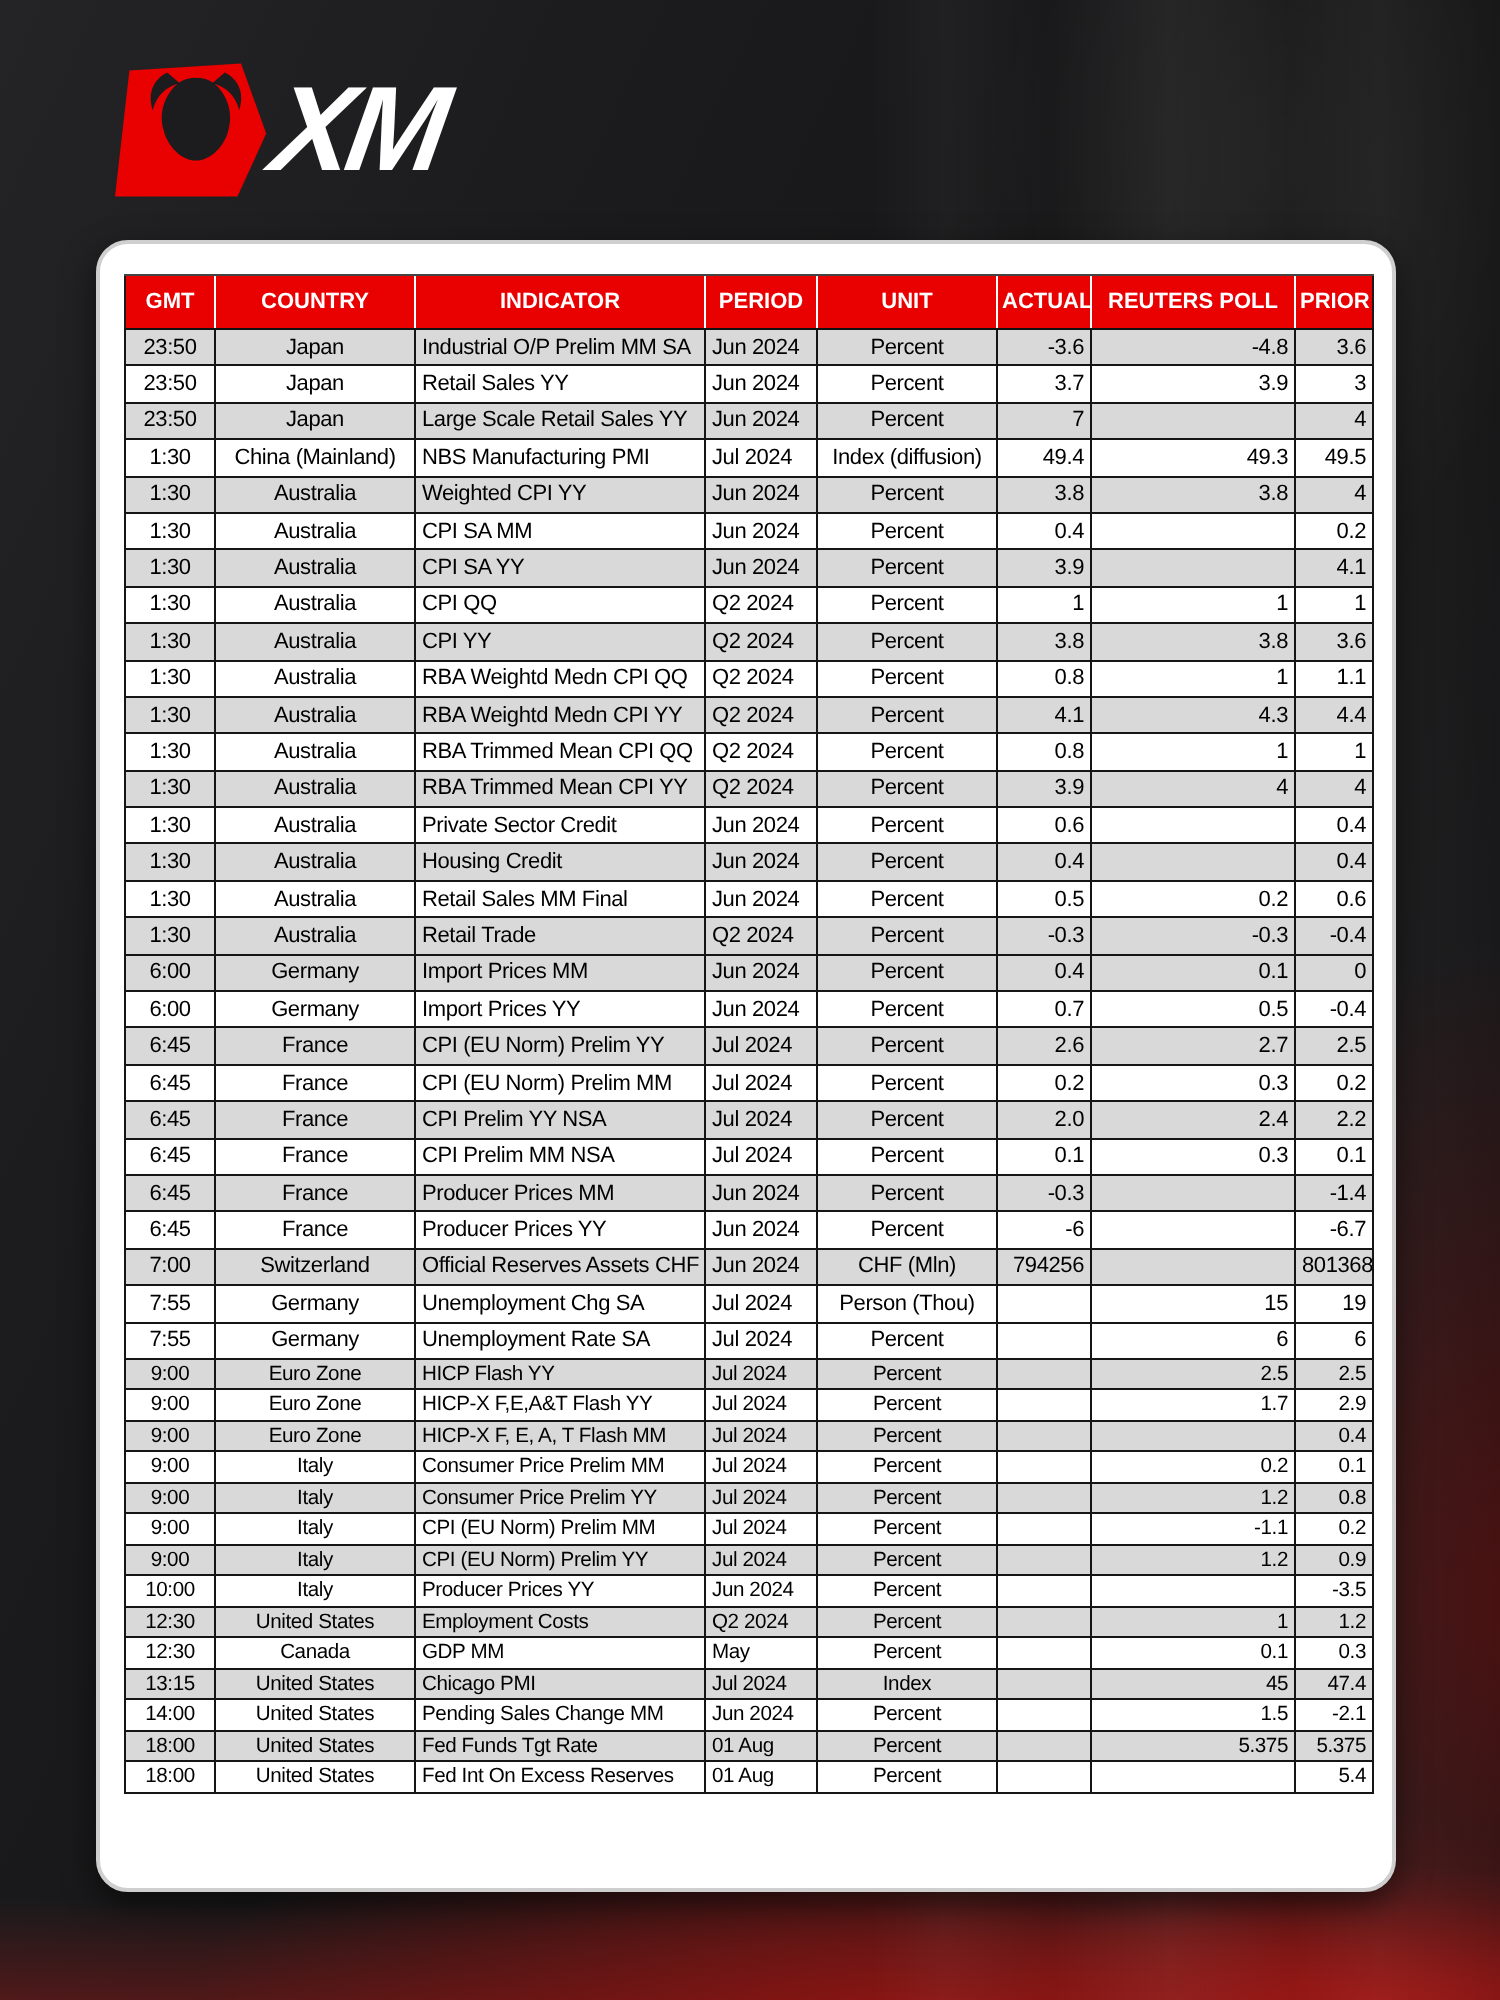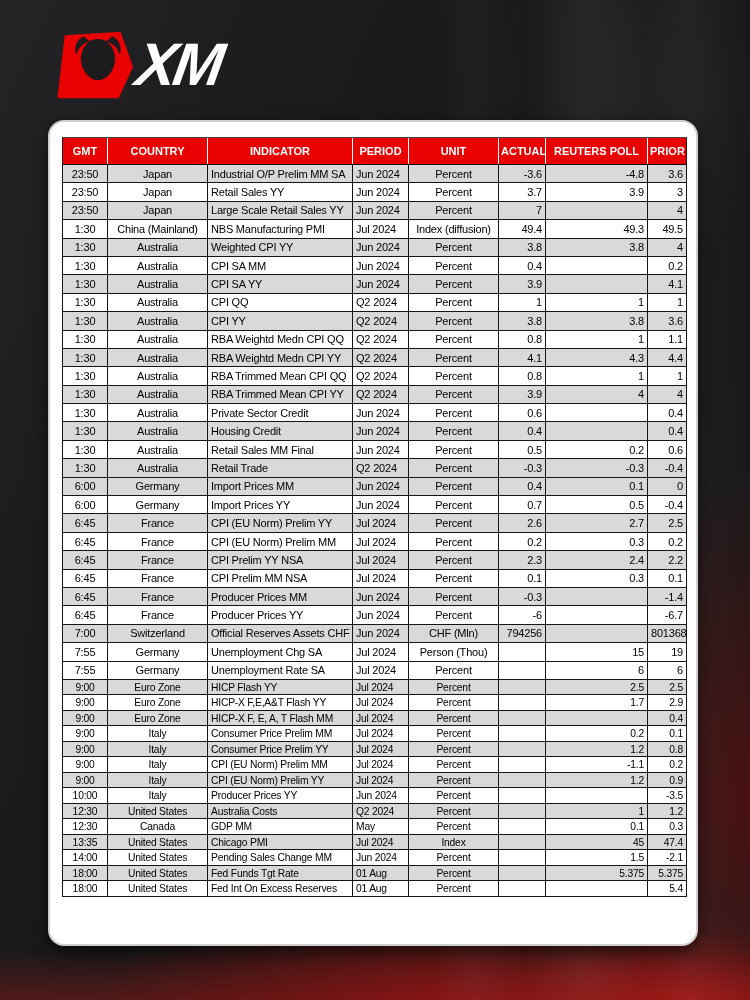--- a/index.html
+++ b/index.html
@@ -304,21 +304,21 @@
           <td>0.2</td>
           <td>0.3</td>
           <td>0.2</td>
         </tr>
         <tr class="shaded">
           <td>6:45</td>
           <td>France</td>
           <td>CPI Prelim YY NSA</td>
           <td>Jul 2024</td>
           <td>Percent</td>
-          <td>2.3</td>
+          <td>2.0</td>
           <td>2.4</td>
           <td>2.2</td>
         </tr>
         <tr class="">
           <td>6:45</td>
           <td>France</td>
           <td>CPI Prelim MM NSA</td>
           <td>Jul 2024</td>
           <td>Percent</td>
           <td>0.1</td>
@@ -451,39 +451,39 @@
           <td>Producer Prices YY</td>
           <td>Jun 2024</td>
           <td>Percent</td>
           <td></td>
           <td></td>
           <td>-3.5</td>
         </tr>
         <tr class="shaded compact">
           <td>12:30</td>
           <td>United States</td>
-          <td>Australia Costs</td>
+          <td>Employment Costs</td>
           <td>Q2 2024</td>
           <td>Percent</td>
           <td></td>
           <td>1</td>
           <td>1.2</td>
         </tr>
         <tr class=" compact">
           <td>12:30</td>
           <td>Canada</td>
           <td>GDP MM</td>
           <td>May</td>
           <td>Percent</td>
           <td></td>
           <td>0.1</td>
           <td>0.3</td>
         </tr>
         <tr class="shaded compact">
-          <td>13:35</td>
+          <td>13:15</td>
           <td>United States</td>
           <td>Chicago PMI</td>
           <td>Jul 2024</td>
           <td>Index</td>
           <td></td>
           <td>45</td>
           <td>47.4</td>
         </tr>
         <tr class=" compact">
           <td>14:00</td>

